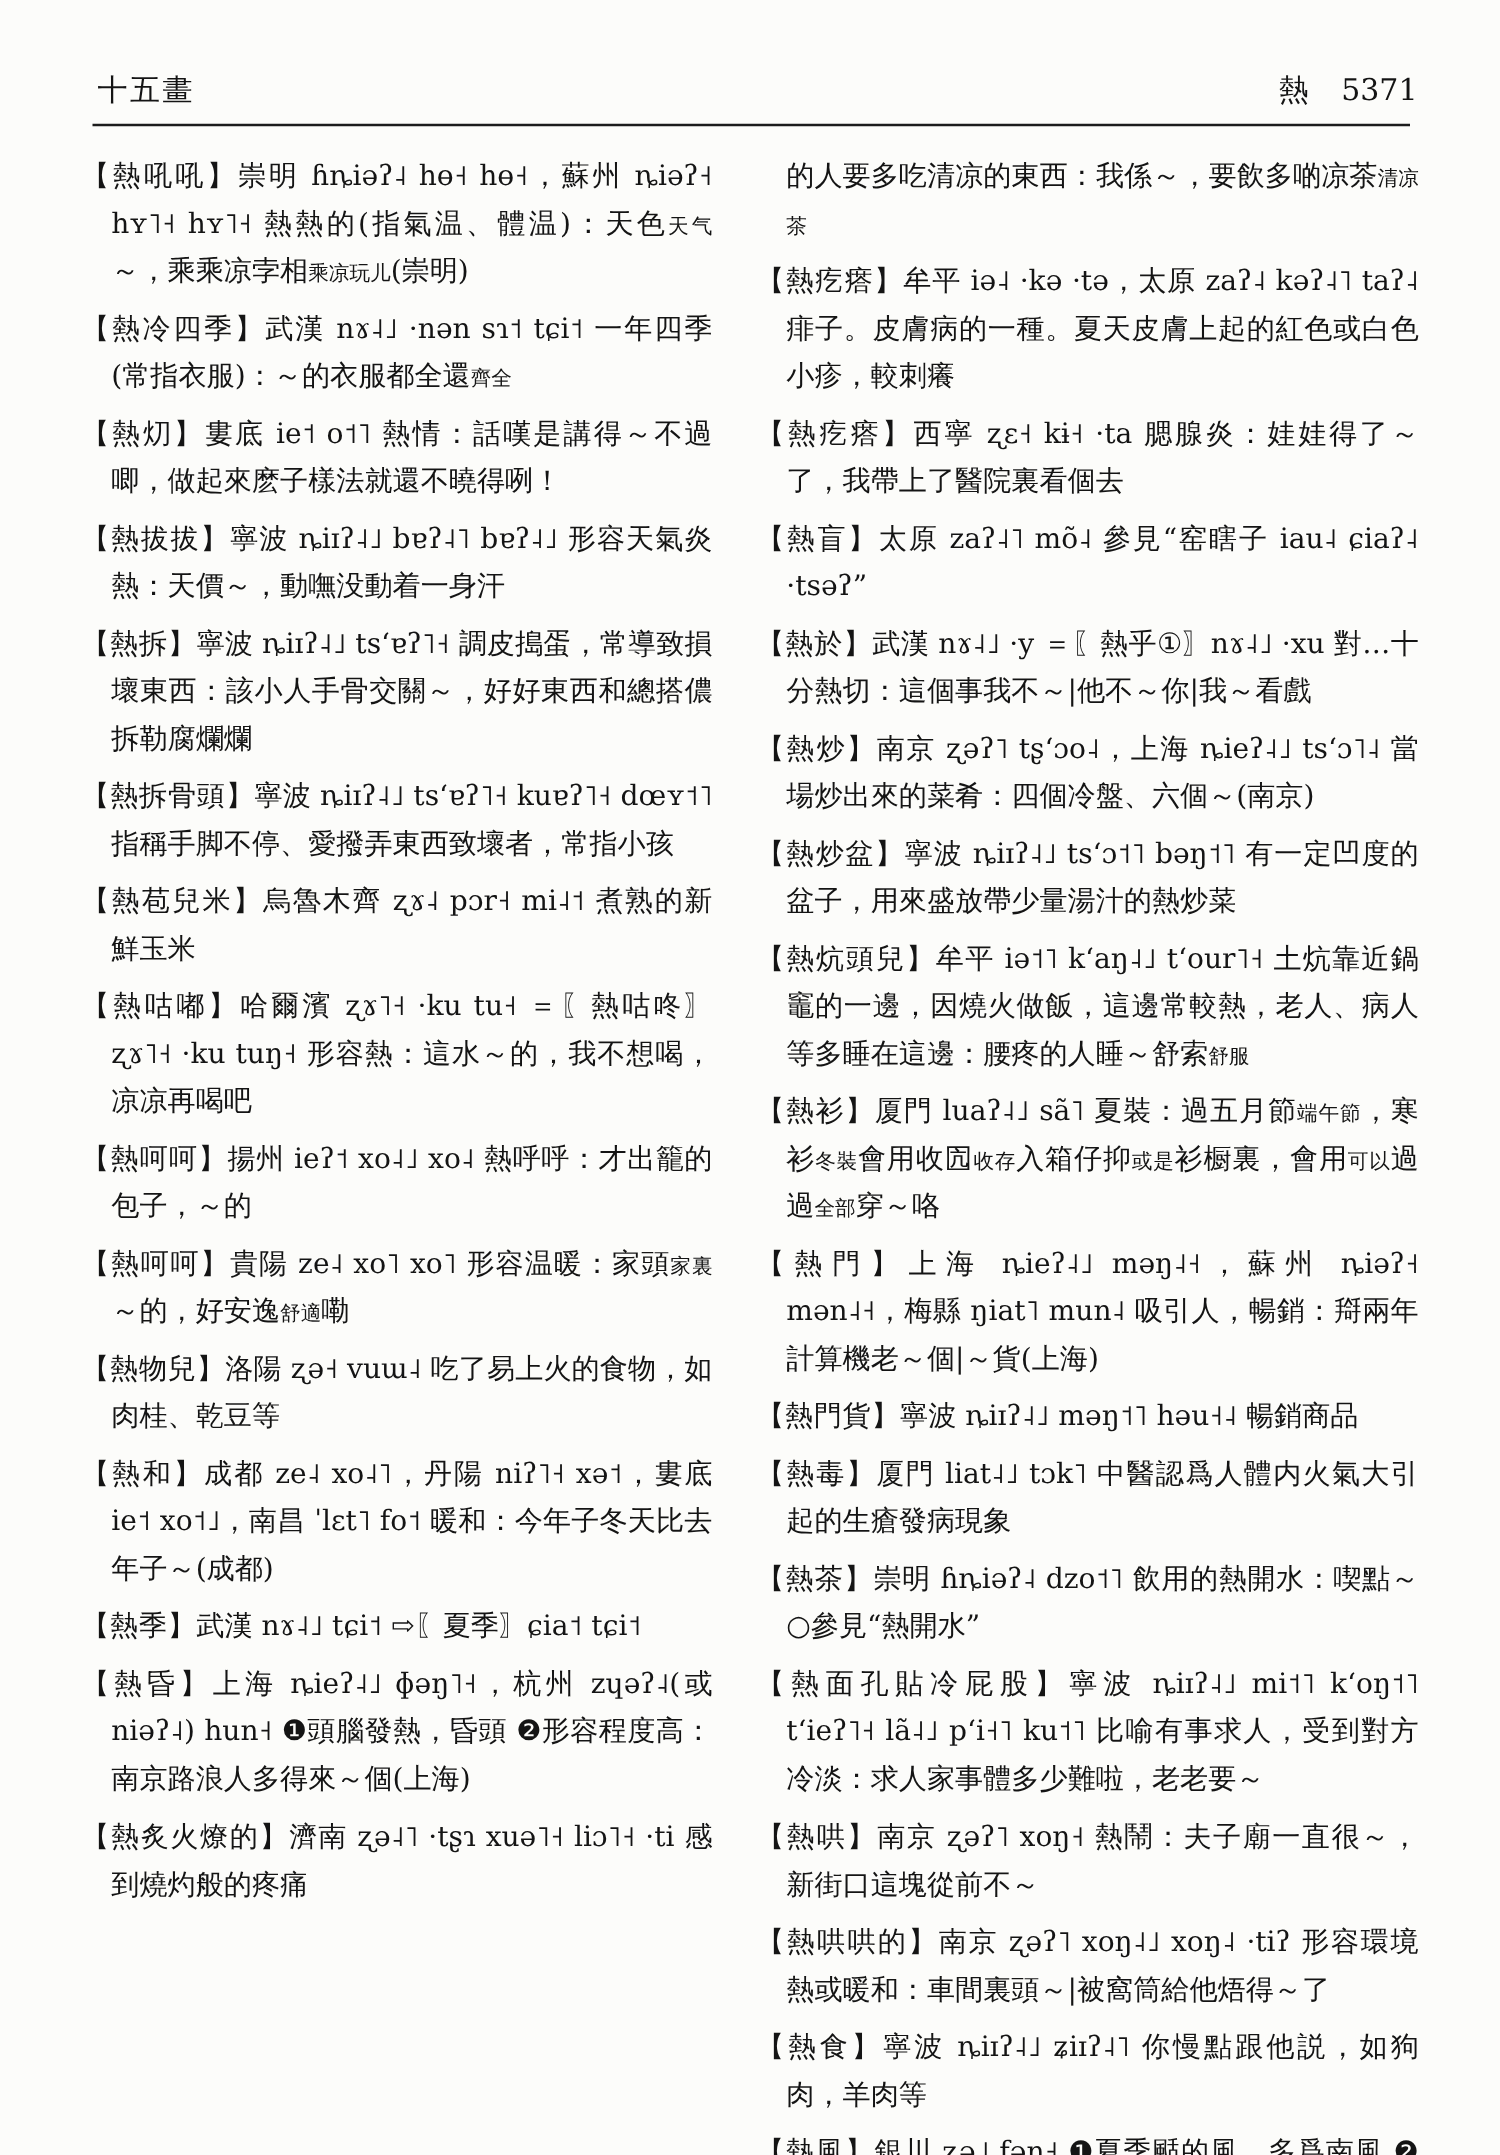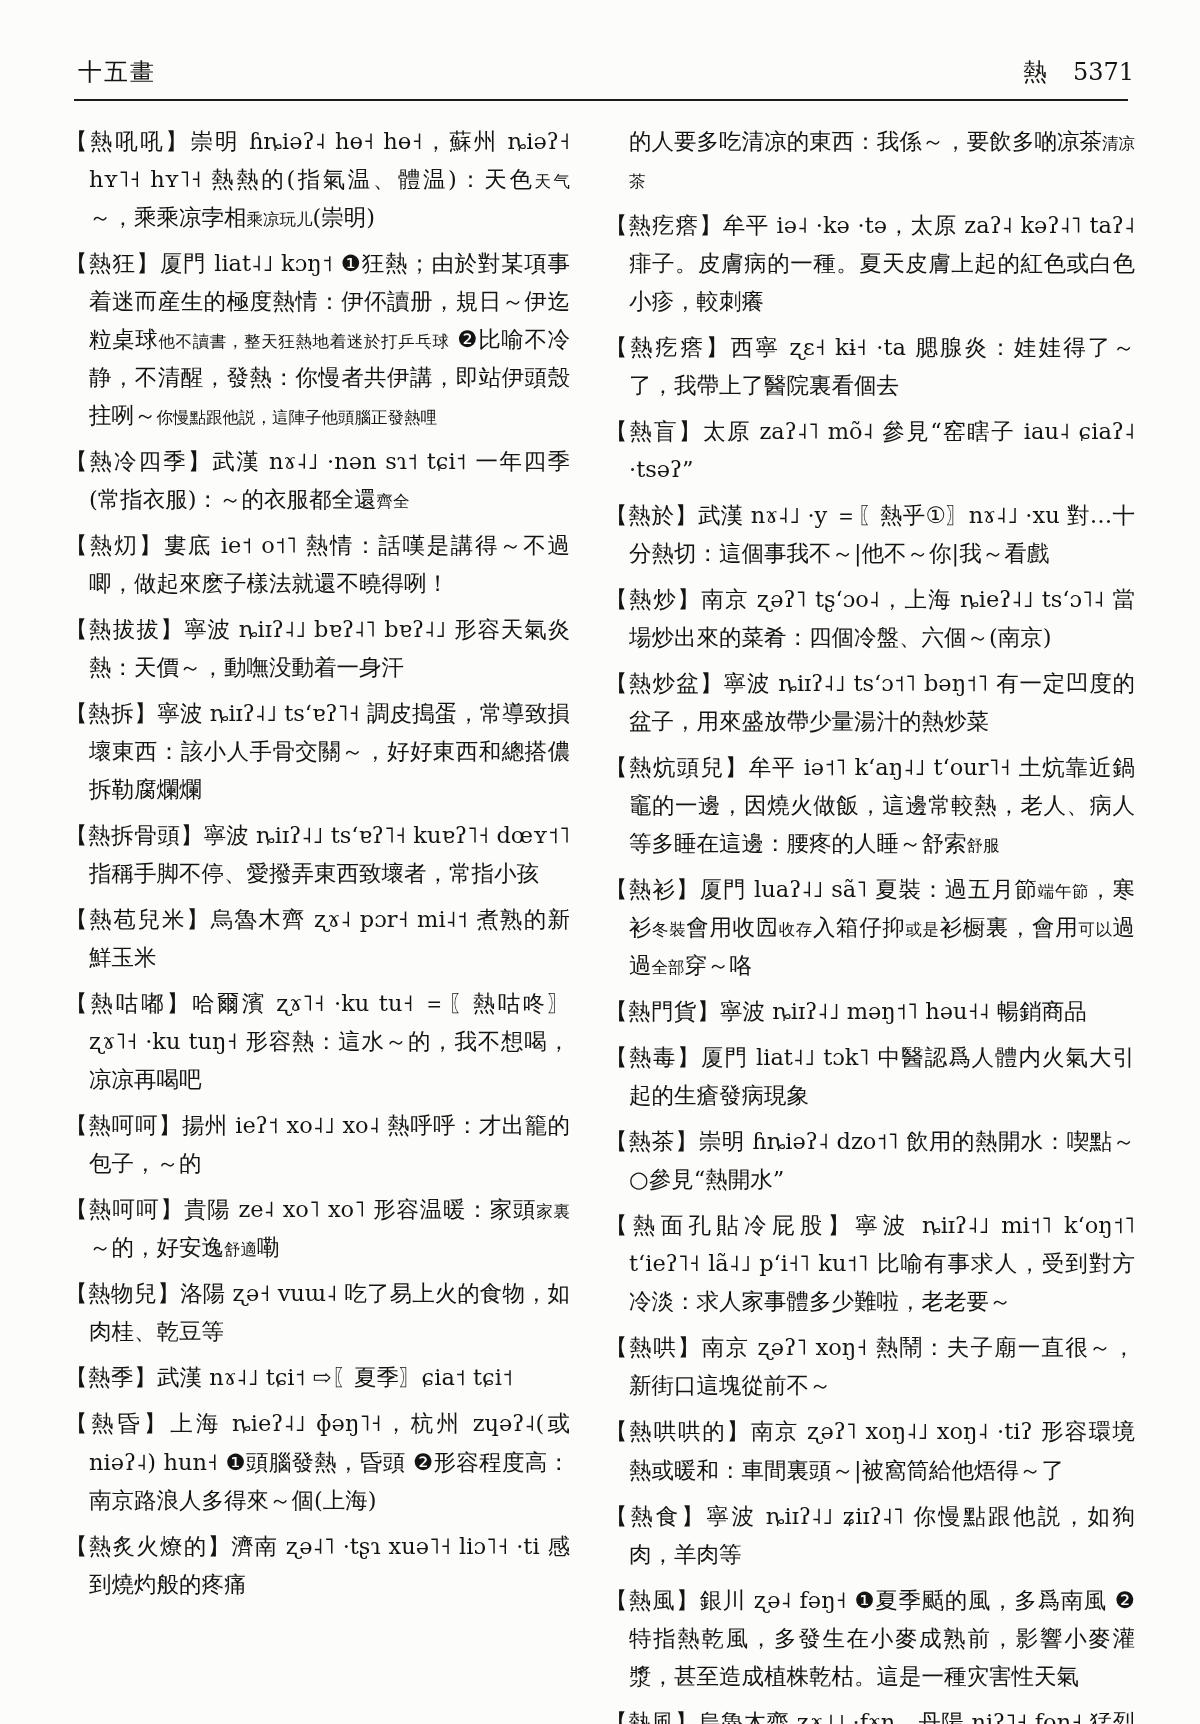--- a/index.html
+++ b/index.html
@@ -49,45 +49,46 @@
     <span>十五畫</span>
     <span class="header-right">
       <span>熱</span>
       <span>5371</span>
     </span>
   </div>
   <div class="rule"></div>
   <div class="body">
     <div class="col left">
         <p class="entry"><span class="seg-h">【熱吼吼】</span><span class="seg-n">崇明 ɦȵiəʔ˨ hɵ˧ hɵ˧，蘇州 ȵiəʔ˧ hʏ˥˧ hʏ˥˧ 熱熱的(指氣温、體温)：天色</span><span class="seg-s">天气</span><span class="seg-n">～，乘乘凉孛相</span><span class="seg-s">乘凉玩儿</span><span class="seg-n">(崇明)</span></p>
-        <p class="entry"><span class="seg-h">【熱狂】</span><span class="seg-n">厦門 liat˨˩ kɔŋ˦ ❶狂熱；由於對某項事着迷而産生的極度熱情：伊伓讀册，規日～伊迄粒桌球</span><span class="seg-s">他不讀書，整天狂熱地着迷於打乒乓球</span><span class="seg-n"> ❷比喻不冷静，不清醒，發熱：你慢者共伊講，即站伊頭殼拄咧～</span><span class="seg-s">你慢點跟他説，這陣子他頭腦正發熱哩</span></p>
         <p class="entry"><span class="seg-h">【熱冷四季】</span><span class="seg-n">武漢 nɤ˨˩ ·nən sɿ˦ tɕi˦ 一年四季(常指衣服)：～的衣服都全還</span><span class="seg-s">齊全</span></p>
         <p class="entry"><span class="seg-h">【熱灱】</span><span class="seg-n">婁底 ie˦ o˦˥ 熱情：話嘆是講得～不過唧，做起來麽子樣法就還不曉得咧！</span></p>
         <p class="entry"><span class="seg-h">【熱拔拔】</span><span class="seg-n">寧波 ȵiɪʔ˨˩ bɐʔ˨˥ bɐʔ˨˩ 形容天氣炎熱：天價～，動嘸没動着一身汗</span></p>
         <p class="entry"><span class="seg-h">【熱拆】</span><span class="seg-n">寧波 ȵiɪʔ˨˩ tsʻɐʔ˥˧ 調皮搗蛋，常導致損壞東西：該小人手骨交關～，好好東西和總搭儂拆勒腐爛爛</span></p>
         <p class="entry"><span class="seg-h">【熱拆骨頭】</span><span class="seg-n">寧波 ȵiɪʔ˨˩ tsʻɐʔ˥˧ kuɐʔ˥˧ dœʏ˦˥ 指稱手脚不停、愛撥弄東西致壞者，常指小孩</span></p>
         <p class="entry"><span class="seg-h">【熱苞兒米】</span><span class="seg-n">烏魯木齊 ʐɤ˨ pɔr˧ mi˨˦ 煮熟的新鮮玉米</span></p>
         <p class="entry"><span class="seg-h">【熱咕嘟】</span><span class="seg-n">哈爾濱 ʐɤ˥˧ ·ku tu˧ ＝〖熱咕咚〗ʐɤ˥˧ ·ku tuŋ˧ 形容熱：這水～的，我不想喝，凉凉再喝吧</span></p>
         <p class="entry"><span class="seg-h">【熱呵呵】</span><span class="seg-n">揚州 ieʔ˦ xo˨˩ xo˨ 熱呼呼：才出籠的包子，～的</span></p>
         <p class="entry"><span class="seg-h">【熱呵呵】</span><span class="seg-n">貴陽 ze˨ xo˥ xo˥ 形容温暖：家頭</span><span class="seg-s">家裏</span><span class="seg-n">～的，好安逸</span><span class="seg-s">舒適</span><span class="seg-n">嘞</span></p>
         <p class="entry"><span class="seg-h">【熱物兒】</span><span class="seg-n">洛陽 ʐə˧ vuɯ˨ 吃了易上火的食物，如肉桂、乾豆等</span></p>
+        <p class="entry"><span class="seg-h">【熱和】</span><span class="seg-n">成都 ze˨ xo˨˥，丹陽 niʔ˥˧ xə˦，婁底 ie˦ xo˦˩，南昌 ˈlɛt˥ fo˦ 暖和：今年子冬天比去年子～(成都)</span></p>
         <p class="entry"><span class="seg-h">【熱季】</span><span class="seg-n">武漢 nɤ˨˩ tɕi˦ ⇨〖夏季〗ɕia˦ tɕi˦</span></p>
         <p class="entry"><span class="seg-h">【熱昏】</span><span class="seg-n">上海 ȵieʔ˨˩ ɸəŋ˥˧，杭州 zɥəʔ˨(或 niəʔ˨) hun˧ ❶頭腦發熱，昏頭 ❷形容程度高：南京路浪人多得來～個(上海)</span></p>
         <p class="entry"><span class="seg-h">【熱炙火燎的】</span><span class="seg-n">濟南 ʐə˨˥ ·tʂɿ xuə˥˧ liɔ˥˧ ·ti 感到燒灼般的疼痛</span></p>
       </div>
     <div class="col right">
         <p class="entry cont"><span class="seg-n">的人要多吃清凉的東西：我係～，要飲多啲凉茶</span><span class="seg-s">清凉茶</span></p>
         <p class="entry"><span class="seg-h">【熱疙瘩】</span><span class="seg-n">牟平 iə˨ ·kə ·tə，太原 zaʔ˨ kəʔ˨˥ taʔ˨ 痱子。皮膚病的一種。夏天皮膚上起的紅色或白色小疹，較刺癢</span></p>
         <p class="entry"><span class="seg-h">【熱疙瘩】</span><span class="seg-n">西寧 ʐɛ˧ kɨ˧ ·ta 腮腺炎：娃娃得了～了，我帶上了醫院裏看個去</span></p>
         <p class="entry"><span class="seg-h">【熱盲】</span><span class="seg-n">太原 zaʔ˨˥ mõ˨ 參見“窑瞎子 iau˨ ɕiaʔ˨ ·tsəʔ”</span></p>
         <p class="entry"><span class="seg-h">【熱於】</span><span class="seg-n">武漢 nɤ˨˩ ·y ＝〖熱乎①〗nɤ˨˩ ·xu 對…十分熱切：這個事我不～|他不～你|我～看戲</span></p>
         <p class="entry"><span class="seg-h">【熱炒】</span><span class="seg-n">南京 ʐəʔ˥ tʂʻɔo˨，上海 ȵieʔ˨˩ tsʻɔ˥˨ 當場炒出來的菜肴：四個冷盤、六個～(南京)</span></p>
         <p class="entry"><span class="seg-h">【熱炒盆】</span><span class="seg-n">寧波 ȵiɪʔ˨˩ tsʻɔ˦˥ bəŋ˦˥ 有一定凹度的盆子，用來盛放帶少量湯汁的熱炒菜</span></p>
         <p class="entry"><span class="seg-h">【熱炕頭兒】</span><span class="seg-n">牟平 iə˦˥ kʻaŋ˨˩ tʻour˥˧ 土炕靠近鍋竈的一邊，因燒火做飯，這邊常較熱，老人、病人等多睡在這邊：腰疼的人睡～舒索</span><span class="seg-s">舒服</span></p>
         <p class="entry"><span class="seg-h">【熱衫】</span><span class="seg-n">厦門 luaʔ˨˩ sã˥ 夏裝：過五月節</span><span class="seg-s">端午節</span><span class="seg-n">，寒衫</span><span class="seg-s">冬裝</span><span class="seg-n">會用收囥</span><span class="seg-s">收存</span><span class="seg-n">入箱仔抑</span><span class="seg-s">或是</span><span class="seg-n">衫橱裏，會用</span><span class="seg-s">可以</span><span class="seg-n">過過</span><span class="seg-s">全部</span><span class="seg-n">穿～咯</span></p>
+        <p class="entry"><span class="seg-h">【熱門】</span><span class="seg-n">上海 ȵieʔ˨˩ məŋ˨˧，蘇州 ȵiəʔ˧ mən˨˧，梅縣 ŋiat˥ mun˨ 吸引人，暢銷：搿兩年計算機老～個|～貨(上海)</span></p>
         <p class="entry"><span class="seg-h">【熱門貨】</span><span class="seg-n">寧波 ȵiɪʔ˨˩ məŋ˦˥ həu˧˨ 暢銷商品</span></p>
         <p class="entry"><span class="seg-h">【熱毒】</span><span class="seg-n">厦門 liat˨˩ tɔk˥ 中醫認爲人體内火氣大引起的生瘡發病現象</span></p>
         <p class="entry"><span class="seg-h">【熱茶】</span><span class="seg-n">崇明 ɦȵiəʔ˨ dzo˦˥ 飲用的熱開水：喫點～ ○參見“熱開水”</span></p>
         <p class="entry"><span class="seg-h">【熱面孔貼冷屁股】</span><span class="seg-n">寧波 ȵiɪʔ˨˩ mi˦˥ kʻoŋ˦˥ tʻieʔ˥˧ lã˨˩ pʻi˧˥ ku˦˥ 比喻有事求人，受到對方冷淡：求人家事體多少難啦，老老要～</span></p>
         <p class="entry"><span class="seg-h">【熱哄】</span><span class="seg-n">南京 ʐəʔ˥ xoŋ˧ 熱鬧：夫子廟一直很～，新街口這塊從前不～</span></p>
         <p class="entry"><span class="seg-h">【熱哄哄的】</span><span class="seg-n">南京 ʐəʔ˥ xoŋ˨˩ xoŋ˨ ·tiʔ 形容環境熱或暖和：車間裏頭～|被窩筒給他焐得～了</span></p>
         <p class="entry"><span class="seg-h">【熱食】</span><span class="seg-n">寧波 ȵiɪʔ˨˩ ʑiɪʔ˨˥ 你慢點跟他説，如狗肉，羊肉等</span></p>
         <p class="entry"><span class="seg-h">【熱風】</span><span class="seg-n">銀川 ʐə˨ fəŋ˧ ❶夏季颳的風，多爲南風 ❷特指熱乾風，多發生在小麥成熟前，影響小麥灌漿，甚至造成植株乾枯。這是一種灾害性天氣</span></p>
         <p class="entry"><span class="seg-h">【熱風】</span><span class="seg-n">烏魯木齊 ʐɤ˨˩ ·fɤŋ，丹陽 niʔ˥˧ foŋ˧ 猛烈的熱空氣：這兩天～颳底莊稼也蔫掉咧，人也喘不過氣，啥時節能下上一場雨就好咧(烏魯木齊)</span></p>
       </div>

